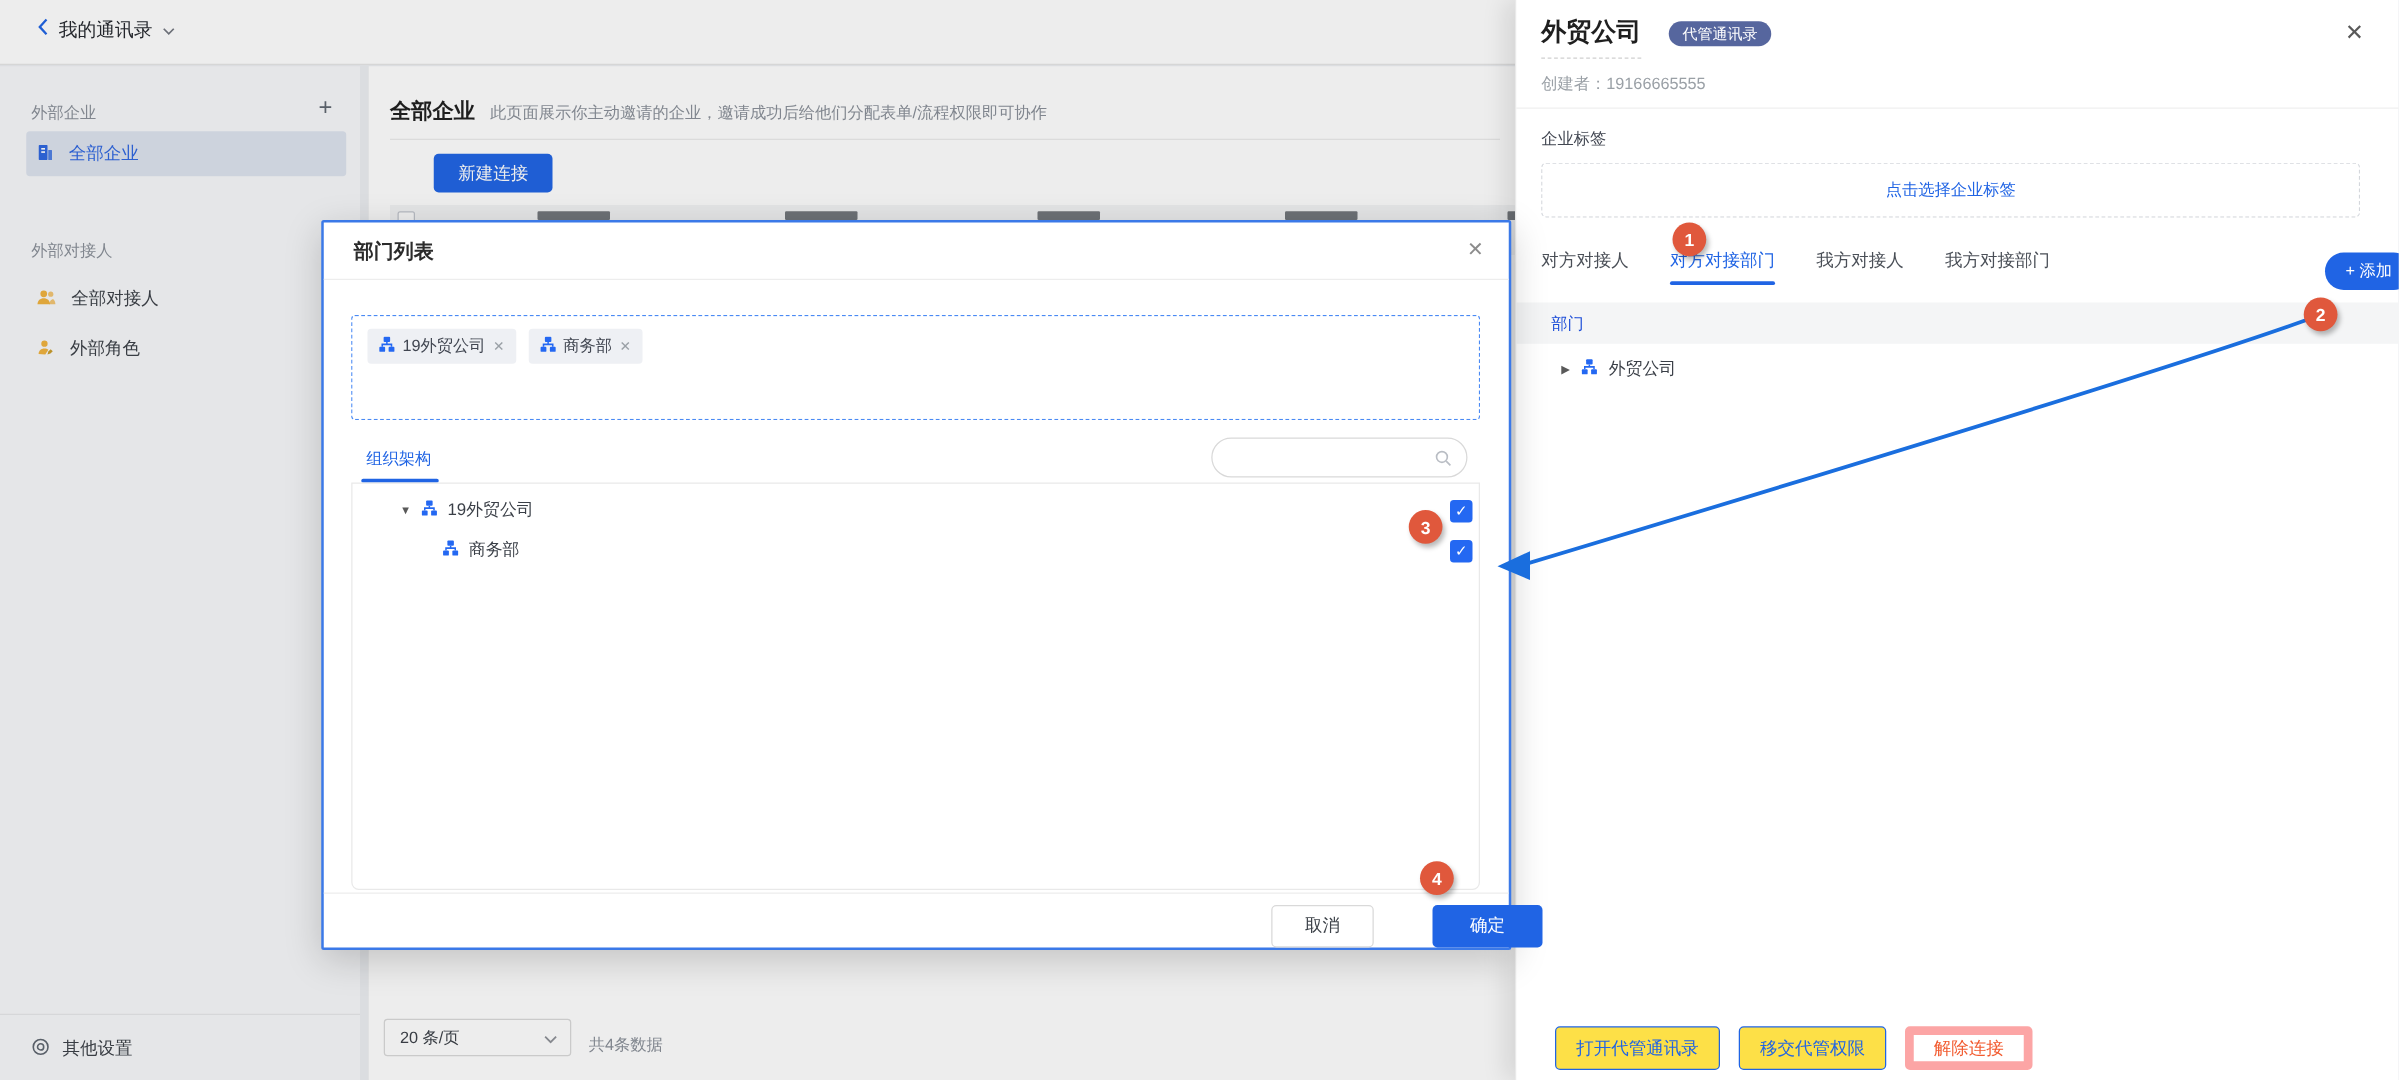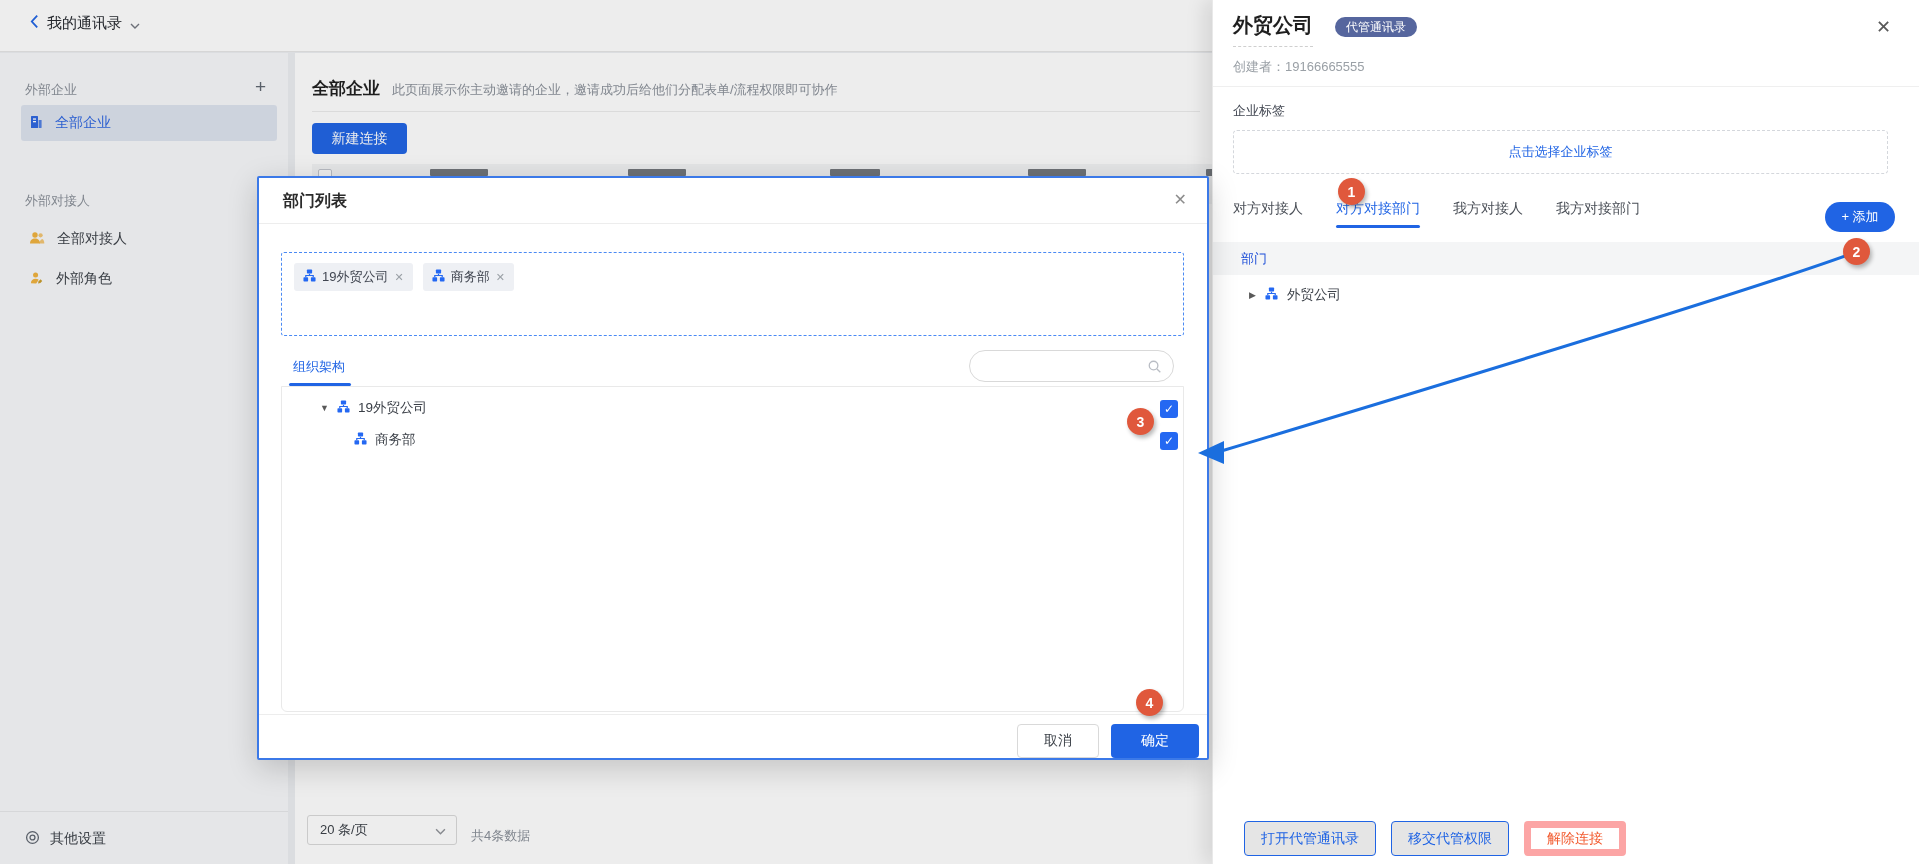--- a/index.html
+++ b/index.html
@@ -24,21 +24,21 @@
   .sb-item.selected { background:#dde3ee; color:#2e66e0; }
   .sb-foot-divider { position:absolute; left:0; top:758px; width:288px; height:1px; background:#e7e8ea; }
   .sb-footer { position:absolute; left:25px; top:768px; height:36px; display:flex; align-items:center; gap:10px; font-size:14px; color:#3c4148; cursor:pointer; }
 
   
   .main { position:absolute; left:295px; top:53px; width:917px; height:811px; background:#fff; z-index:1; overflow:hidden; }
   .main-header { position:absolute; left:17px; top:24px; display:flex; align-items:baseline; gap:12px; }
   .main-title { font-size:17px; font-weight:bold; color:#1f1f1f; }
   .main-desc { font-size:13px; color:#8a9099; }
   .main-divider { position:absolute; left:17px; top:58px; width:888px; height:1px; background:#ececec; }
-  .btn-primary { background:#2064e4; color:#fff; border:none; border-radius:4px; font-size:14px; cursor:pointer; font-family:inherit; }
+  .btn-primary { background:#2064e4; color:#fff; border:none; border-radius:4px; font-size:14px; cursor:pointer; font-family:inherit;margin-left:35px; }
   .new-conn { position:absolute; left:17px; top:70px; width:95px; height:31px; }
   .table-head-strip { position:absolute; left:17px; top:111px; width:900px; height:40px; background:#f5f6f7; }
   .strip-checkbox { position:absolute; left:6px; top:5px; width:14px; height:14px; border:1px solid #c3c7cf; border-radius:2px; background:#fff; }
   .strip-stub { position:absolute; top:5px; height:7px; background:#5d6167; opacity:.85; border-radius:1px; }
   .pagination { position:absolute; left:12px; top:762px; display:flex; align-items:flex-end; gap:14px; }
   .page-size { width:150px; height:30px; border:1px solid #d9d9d9; border-radius:3px; background:#fff; display:flex; align-items:center; justify-content:space-between; padding:0 10px 0 12px; font-size:13px; color:#3c4148; cursor:pointer; }
   .total-count { font-size:13px; color:#8a9099; }
 
   
   .overlay { position:absolute; left:0; top:0; width:1212px; height:864px; background:rgba(20,22,26,0.08); z-index:5; }
@@ -75,21 +75,21 @@
   .drawer-tagbox { position:absolute; left:20px; top:130px; width:655px; height:44px; border:1px dashed #d4d7dc; border-radius:4px; display:flex; align-items:center; justify-content:center; }
   .drawer-taglink { font-size:13px; color:#2064e4; cursor:pointer; }
   .d-tabs { position:absolute; left:20px; top:200px; display:flex; gap:33px; }
   .d-tab { font-size:14px; color:#4a4f57; padding-bottom:10px; position:relative; cursor:pointer; white-space:nowrap; }
   .d-tab.active { color:#2064e4; }
   .d-tab.active::after { content:""; position:absolute; left:0; right:0; bottom:0; height:3px; background:#2064e4; border-radius:2px; }
   .btn-add { position:absolute; left:612px; top:202px; width:70px; height:30px; border-radius:15px; font-size:13px; }
   .dept-header { position:absolute; left:0; top:242px; width:707px; height:33px; background:#f4f5f6; display:flex; align-items:center; padding-left:28px; font-size:13px; color:#1d4ed8; }
   .d-tree-row { position:absolute; left:36px; top:286px; display:flex; align-items:center; gap:9px; font-size:13.5px; color:#3a3f47; cursor:pointer; }
   .drawer-footer { position:absolute; left:31px; top:821px; display:flex; gap:15px; }
-  .btn-outline-blue { height:35px; background:#e5e5e5; border:1px solid #2064e4; border-radius:4px; color:#2064e4; font-size:14px; padding:0 16px; cursor:pointer; font-family:inherit; }
+  .btn-outline-blue { height:35px; background:#fde047; border:1px solid #2064e4; border-radius:4px; color:#2064e4; font-size:14px; padding:0 16px; cursor:pointer; font-family:inherit; }
   .btn-outline-danger { height:35px; background:#fff; border:7px solid #fca5a5; border-radius:4px; color:#f25a2e; font-size:14px; padding:0 16px; cursor:pointer; font-family:inherit; }
 
   
   .annot-layer { position:absolute; left:0; top:0; width:1919px; height:864px; z-index:30; pointer-events:none; }
   .step-circle { position:absolute; width:27px; height:27px; border-radius:50%; background:#e0583c; color:#fff; font-size:14px; font-weight:bold; display:flex; align-items:center; justify-content:center; box-shadow:2px 3px 4px rgba(0,0,0,.28); }
   .arrow-svg { position:absolute; left:0; top:0; }
 </style>
 </head>
 <body>
 

